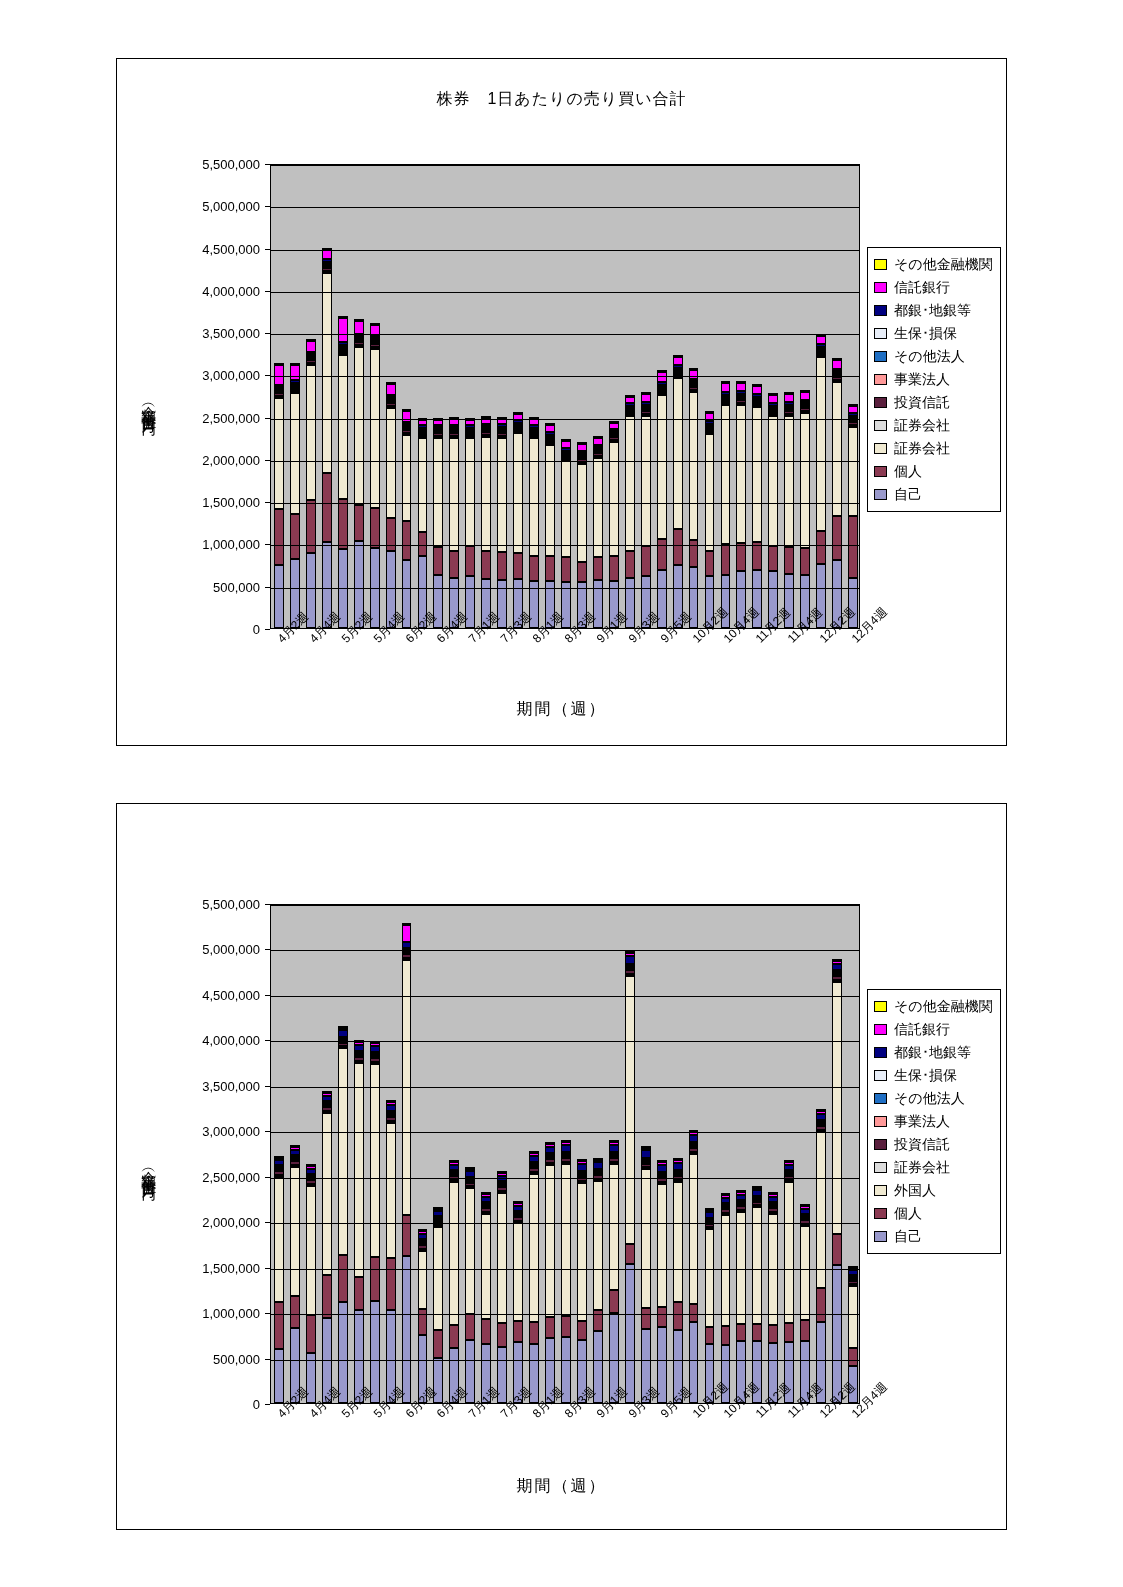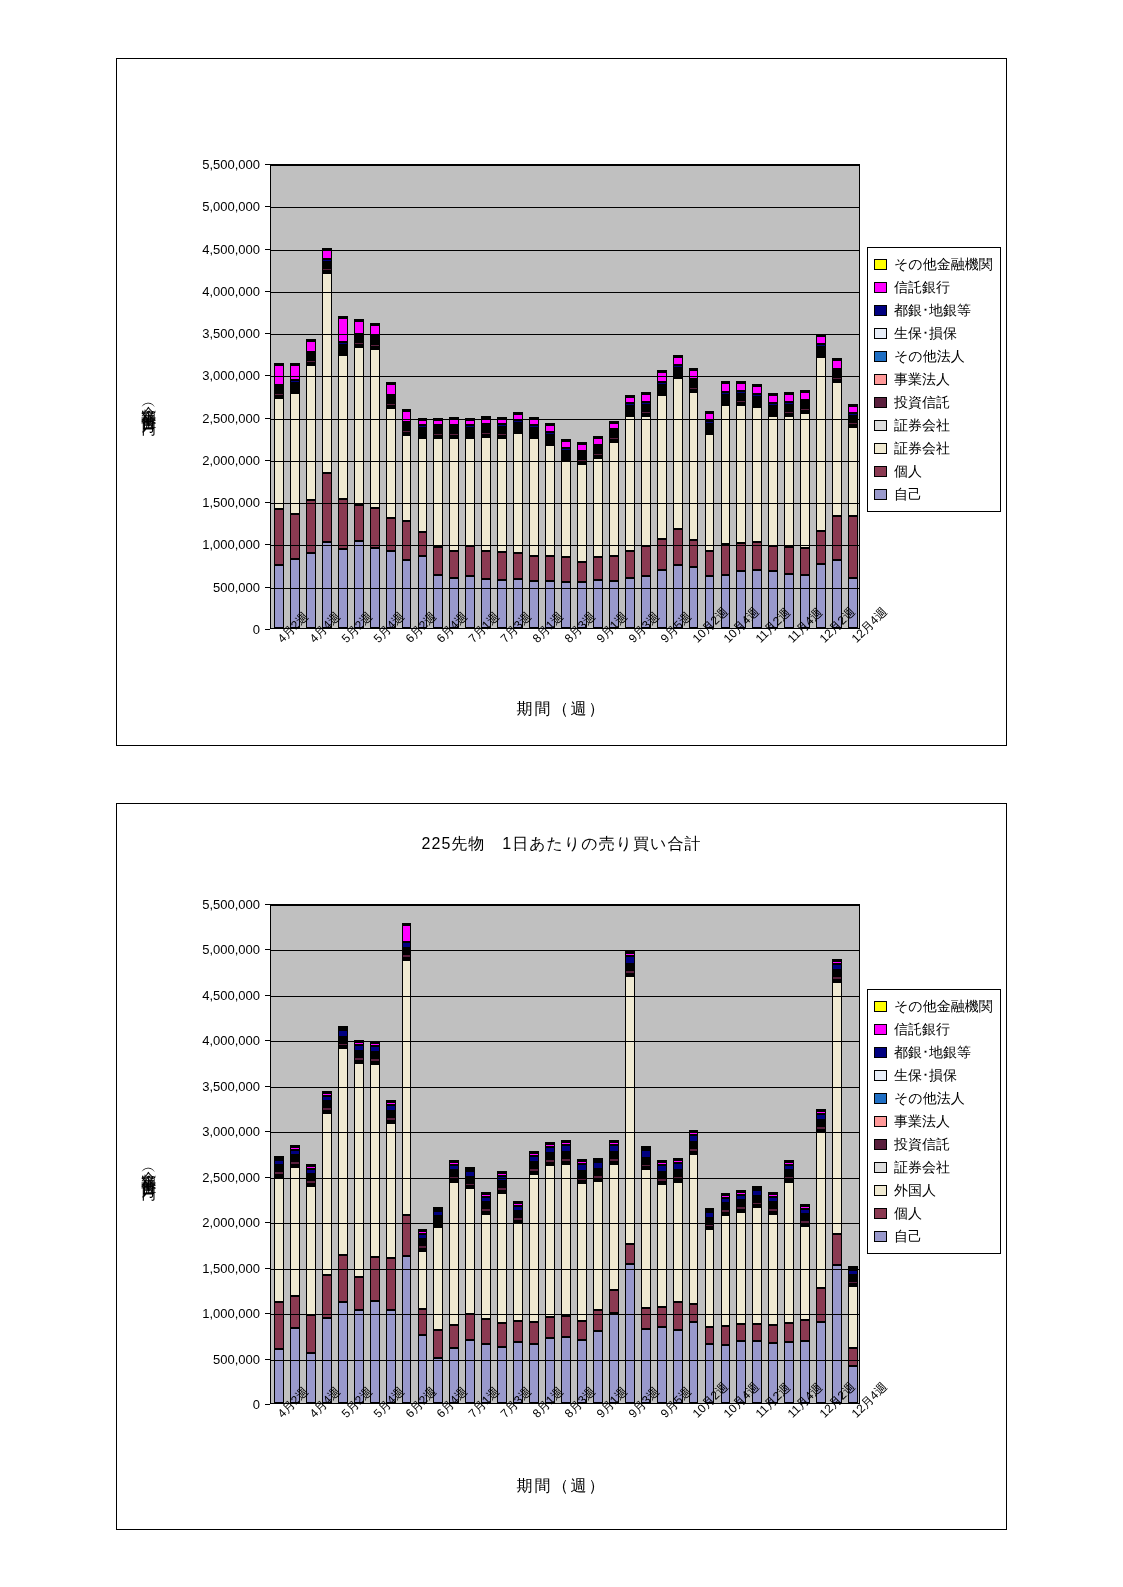--- a/index.html
+++ b/index.html
@@ -24,20 +24,21 @@
   .legend-row{display:flex;align-items:center;height:23px;}
   .swatch{width:13px;height:11px;border:1px solid #000;margin-right:7px;box-sizing:border-box;flex:0 0 auto;}
   .legend-label{font-size:14px;white-space:nowrap;}
 </style>
 </head>
 <body>
 
 <div class="page">
 
   <div class="chart-box" id="box1">
+    <div class="chart-title" style="top:30px;">株券　1日あたりの売り買い合計</div>
     <div class="ylabel" id="ylabel1" style="left:24px;top:180px;height:330px;">金額（単位・百万円）</div>
     <div class="plot" id="plot1" style="left: 153px; top: 105px; width: 590px; height: 465px;">
       <div class="bars" id="bars1">
           <div class="bar" style="left: 3.02973px; width: 9.88649px; height: 264.627px;">
             <div class="seg" style="background: rgb(153, 153, 204); height: 24.2812%;"></div>
             <div class="seg" style="background: rgb(139, 58, 82); height: 21.4058%;"></div>
             <div class="seg" style="background: rgb(240, 234, 210); height: 42.492%;"></div>
             <div class="seg" style="background: rgb(220, 220, 220); height: 0.638978%;"></div>
             <div class="seg" style="background: rgb(90, 31, 61); height: 0.958466%;"></div>
             <div class="seg" style="background: rgb(255, 153, 153); height: 0.638978%;"></div>
@@ -618,21 +619,20 @@
           <span class="legend-label">個人</span>
         </div>
         <div class="legend-row">
           <span class="swatch" style="background: rgb(153, 153, 204);"></span>
           <span class="legend-label">自己</span>
         </div>
       </div>
   </div>
 
   <div class="chart-box" id="box2">
-    <div class="chart-title" style="top:30px;">225先物　1日あたりの売り買い合計</div>
     <div class="ylabel" id="ylabel2" style="left:24px;top:190px;height:350px;">金額（単位・百万円）</div>
     <div class="plot" id="plot2" style="left: 153px; top: 100px; width: 590px; height: 500px;">
       <div class="bars" id="bars2">
           <div class="bar" style="left: 3.02973px; width: 9.88649px; height: 247.273px;">
             <div class="seg" style="background: rgb(153, 153, 204); height: 22.0588%;"></div>
             <div class="seg" style="background: rgb(139, 58, 82); height: 19.4853%;"></div>
             <div class="seg" style="background: rgb(240, 234, 210); height: 51.4706%;"></div>
             <div class="seg" style="background: rgb(220, 220, 220); height: 0.735294%;"></div>
             <div class="seg" style="background: rgb(90, 31, 61); height: 1.47059%;"></div>
             <div class="seg" style="background: rgb(255, 153, 153); height: 0.367647%;"></div>

